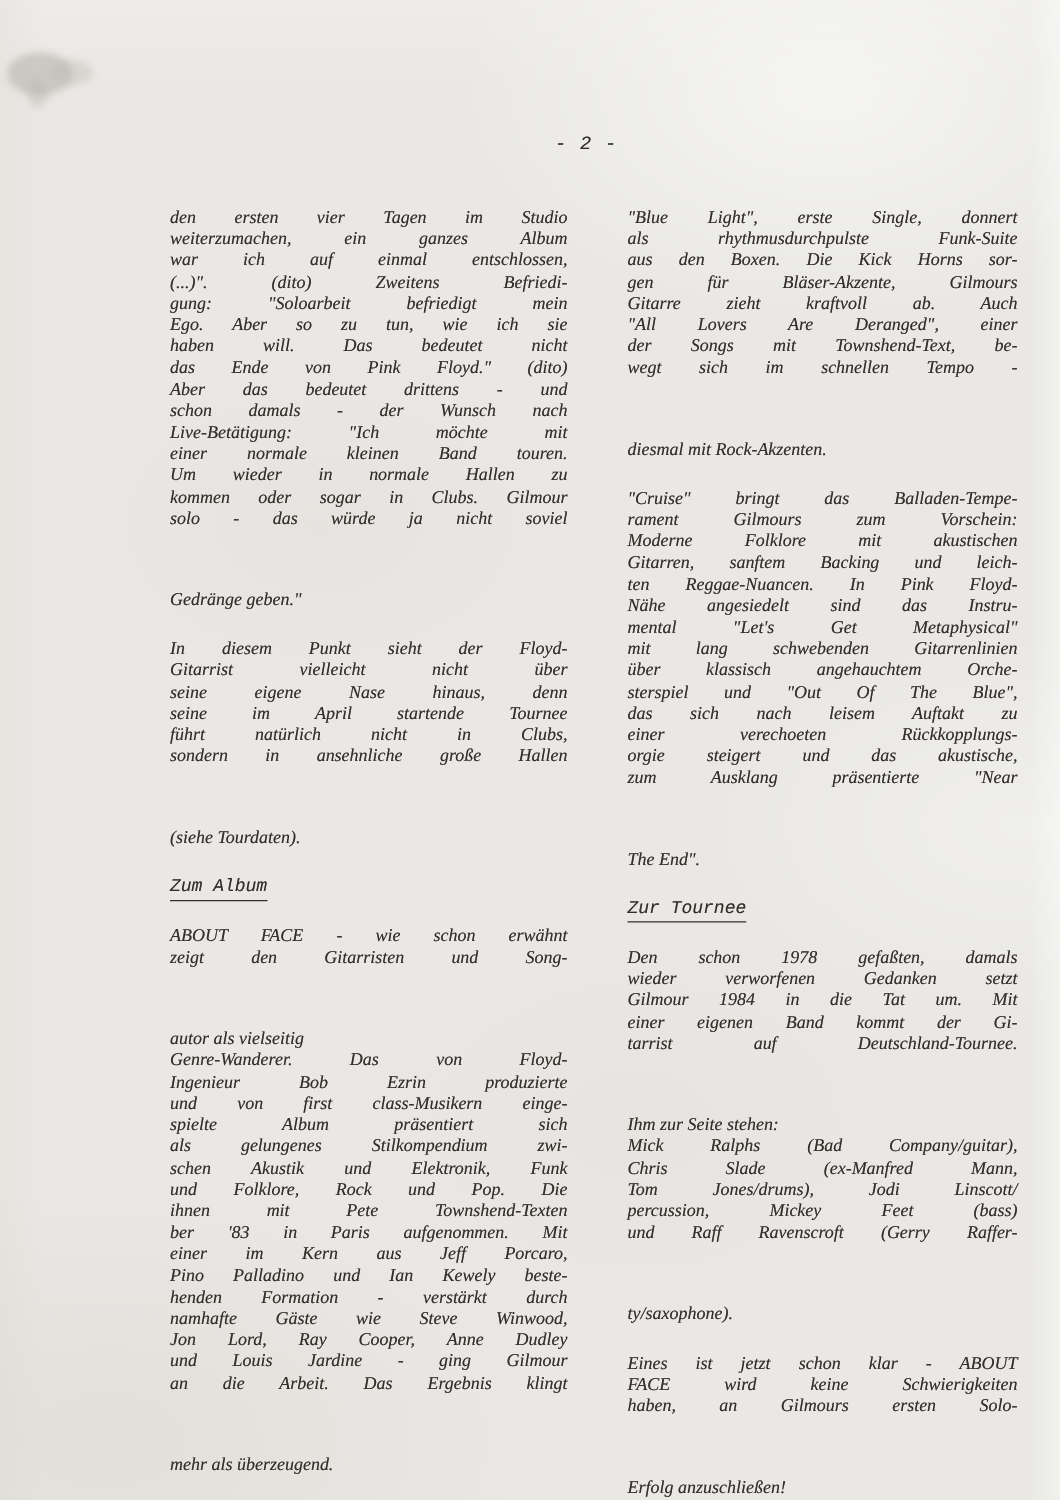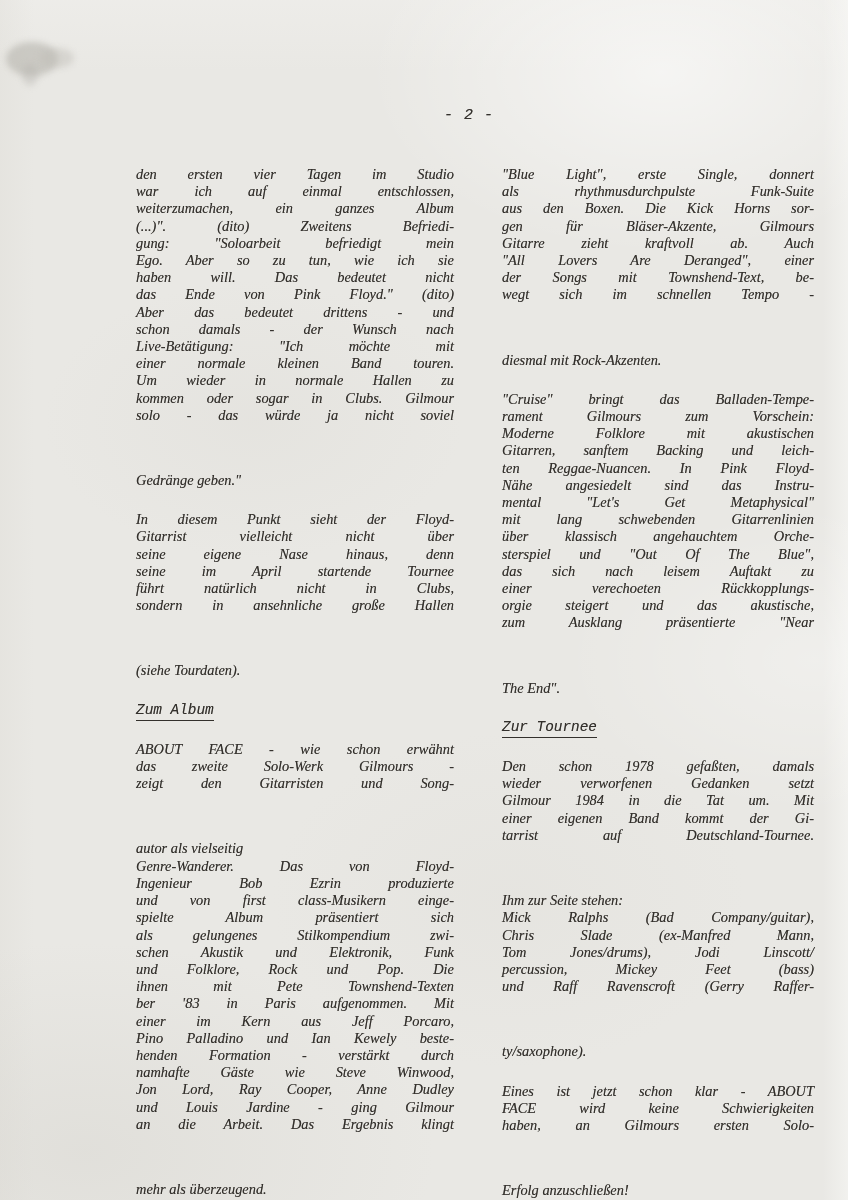--- a/index.html
+++ b/index.html
@@ -80,22 +80,22 @@
 <div class="paper"></div>
 <div class="smudge s1"></div>
 <div class="smudge s2"></div>
 <div class="smudge s3"></div>
 
 <div class="page-number ink">- 2 -</div>
 
 <div class="column left ink" id="col-left">
     <div class="paragraph">
       <div class="line">den ersten vier Tagen im Studio</div>
+      <div class="line">weiterzumachen, ein ganzes Album</div>
       <div class="line">war ich auf einmal entschlossen,</div>
-      <div class="line">weiterzumachen, ein ganzes Album</div>
       <div class="line">(...)". (dito) Zweitens Befriedi-</div>
       <div class="line">gung: "Soloarbeit befriedigt mein</div>
       <div class="line">Ego. Aber so zu tun, wie ich sie</div>
       <div class="line">haben will. Das bedeutet nicht</div>
       <div class="line">das Ende von Pink Floyd." (dito)</div>
       <div class="line">Aber das bedeutet drittens - und</div>
       <div class="line">schon damals - der Wunsch nach</div>
       <div class="line">Live-Betätigung: "Ich möchte mit</div>
       <div class="line">einer normale kleinen Band touren.</div>
       <div class="line">Um wieder in normale Hallen zu</div>
@@ -108,21 +108,20 @@
       <div class="line">Gitarrist vielleicht nicht über</div>
       <div class="line">seine eigene Nase hinaus, denn</div>
       <div class="line">seine im April startende Tournee</div>
       <div class="line">führt natürlich nicht in Clubs,</div>
       <div class="line">sondern in ansehnliche große Hallen</div>
       <div class="line short">(siehe Tourdaten).</div>
     </div>
     <div class="heading"><span>Zum Album</span></div>
     <div class="paragraph">
       <div class="line">ABOUT FACE - wie schon erwähnt</div>
-      <div class="line">das zweite Solo-Werk Gilmours -</div>
       <div class="line">zeigt den Gitarristen und Song-</div>
       <div class="line short">autor als vielseitig</div>
       <div class="line">Genre-Wanderer. Das von Floyd-</div>
       <div class="line">Ingenieur Bob Ezrin produzierte</div>
       <div class="line">und von first class-Musikern einge-</div>
       <div class="line">spielte Album präsentiert sich</div>
       <div class="line">als gelungenes Stilkompendium zwi-</div>
       <div class="line">schen Akustik und Elektronik, Funk</div>
       <div class="line">und Folklore, Rock und Pop. Die</div>
       <div class="line">ihnen mit Pete Townshend-Texten</div>

